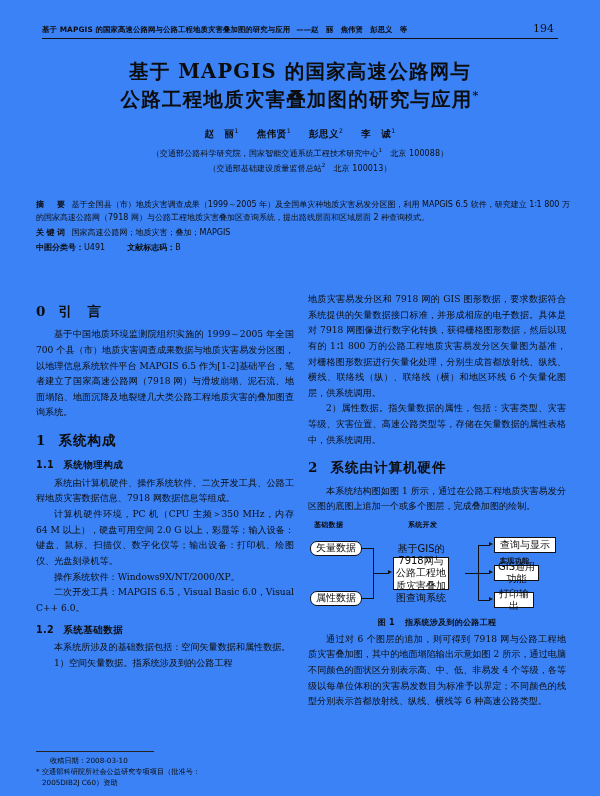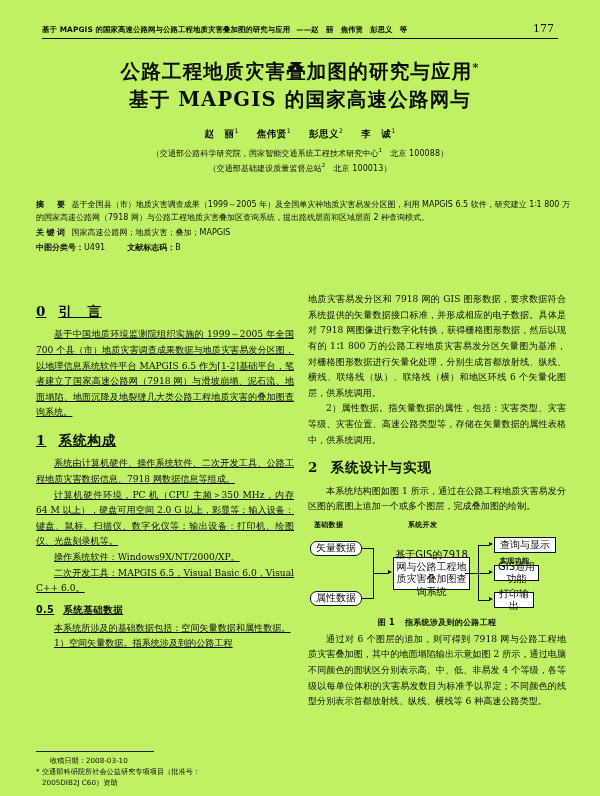--- a/index.html
+++ b/index.html
@@ -14,21 +14,21 @@
     color: #0d0d0d;
     overflow: hidden;
     position: relative;
   }
   .page {
     position: relative;
     width: 600px;
     height: 796px;
     box-sizing: border-box;
     padding: 6px;
-    background: #bef264;
+    background: #3b82f6;
   }
 
   
   .runhead {
     position: absolute;
     top: 22px;
     left: 42px;
     right: 42px;
     display: flex;
     align-items: flex-end;
@@ -127,21 +127,21 @@
   }
   .col {
     position: absolute;
     top: 0;
     width: 258px;
     font-size: 9.1px;
     line-height: 1.72;
     text-align: justify;
     font-family: "DejaVu Serif", "Liberation Serif", serif;
   }
-  .col-left { left: 0; text-decoration: underline; }
+  .col-left { left: 0; }
   .col-right { left: 272px; }
 
   h2.sec {
     font-size: 13.5px;
     font-weight: bold;
     letter-spacing: 1px;
     margin: 8px 0 4px 0;
     font-family: "DejaVu Serif", "Liberation Serif", serif;
   }
   h2.sec .num { margin-right: 12px; }
@@ -234,28 +234,28 @@
 </head>
 <body>
 
 <div class="page">
 
   <div class="runhead">
     <div style="display:flex; align-items:flex-end; gap:6px;">
       <span class="runhead-left">基于 MAPGIS 的国家高速公路网与公路工程地质灾害叠加图的研究与应用</span>
       <span class="runhead-authors">——赵　丽　焦伟贤　彭思义　等</span>
     </div>
-    <span class="runhead-page">177</span>
+    <span class="runhead-page">194</span>
   </div>
 
   <div class="titleblock">
+    <div class="title-line">基于 MAPGIS 的国家高速公路网与</div>
     <div class="title-line">
       <span>公路工程地质灾害叠加图的研究与应用</span><span class="title-star">*</span>
     </div>
-    <div class="title-line">基于 MAPGIS 的国家高速公路网与</div>
 
     <div class="authors">
       <span class="au"><span>赵　丽</span><sup>1</sup></span>
       <span class="au"><span>焦伟贤</span><sup>1</sup></span>
       <span class="au"><span>彭思义</span><sup>2</sup></span>
       <span class="au"><span>李　诚</span><sup>1</sup></span>
     </div>
 
     <div class="affil">
       <span>（交通部公路科学研究院，国家智能交通系统工程技术研究中心</span><sup>1</sup>&nbsp;&nbsp;&nbsp;<span>北京 100088）</span>
@@ -283,59 +283,62 @@
 
       <h2 class="sec">
         <span class="num">0</span><span>引　言</span>
       </h2>
       <p class="para">基于中国地质环境监测院组织实施的 1999～2005 年全国 700 个县（市）地质灾害调查成果数据与地质灾害易发分区图，以地理信息系统软件平台 MAPGIS 6.5 作为[1-2]基础平台，笔者建立了国家高速公路网（7918 网）与滑坡崩塌、泥石流、地面塌陷、地面沉降及地裂缝几大类公路工程地质灾害的叠加图查询系统。</p>
 
       <h2 class="sec">
         <span class="num">1</span><span>系统构成</span>
       </h2>
 
+      <h3 class="sub">
+        <span class="num">1.1</span><span>系统物理构成</span>
+      </h3>
       <p class="para">系统由计算机硬件、操作系统软件、二次开发工具、公路工程地质灾害数据信息、7918 网数据信息等组成。</p>
       <p class="para">计算机硬件环境，PC 机（CPU 主频＞350 MHz，内存 64 M 以上），硬盘可用空间 2.0 G 以上，彩显等；输入设备：键盘、鼠标、扫描仪、数字化仪等；输出设备：打印机、绘图仪、光盘刻录机等。</p>
       <p class="para">操作系统软件：Windows9X/NT/2000/XP。</p>
       <p class="para">二次开发工具：MAPGIS 6.5，Visual Basic 6.0，Visual C++ 6.0。</p>
 
       <h3 class="sub">
-        <span class="num">0.5</span><span>系统基础数据</span>
+        <span class="num">1.2</span><span>系统基础数据</span>
       </h3>
       <p class="para">本系统所涉及的基础数据包括：空间矢量数据和属性数据。</p>
       <p class="para">1）空间矢量数据。指系统涉及到的公路工程</p>
     </div>
 
     <div class="col col-right">
 
       <p class="para cont">地质灾害易发分区和 7918 网的 GIS 图形数据，要求数据符合系统提供的矢量数据接口标准，并形成相应的电子数据。具体是对 7918 网图像进行数字化转换，获得栅格图形数据，然后以现有的 1∶1 800 万的公路工程地质灾害易发分区矢量图为基准，对栅格图形数据进行矢量化处理，分别生成首都放射线、纵线、横线、联络线（纵）、联络线（横）和地区环线 6 个矢量化图层，供系统调用。</p>
       <p class="para">2）属性数据。指矢量数据的属性，包括：灾害类型、灾害等级、灾害位置、高速公路类型等，存储在矢量数据的属性表格中，供系统调用。</p>
 
       <h2 class="sec">
-        <span class="num">2</span><span>系统设计与实现</span>
+        <span class="num">2</span><span>系统由计算机硬件</span>
       </h2>
       <p class="para">本系统结构图如图 1 所示，通过在公路工程地质灾害易发分区图的底图上追加一个或多个图层，完成叠加图的绘制。</p>
 
       <div class="figure">
         <div class="diagram">
 
           <div class="dg-head" style="left:6px; top:0;">基础数据</div>
           <div class="dg-head" style="left:100px; top:0;">系统开发</div>
           <div class="dg-head" style="left:192px; top:0;margin-top:36px;">实现功能</div>
 
           <div class="dg-box round" style="left:2px; top:22px; width:52px; height:15px;">矢量数据</div>
           <div class="dg-box round" style="left:2px; top:72px; width:52px; height:15px;">属性数据</div>
 
           <div class="dg-line" style="left:54px; top:29px; width:12px; height:1.1px;"></div>
           <div class="dg-line" style="left:54px; top:79px; width:12px; height:1.1px;"></div>
           <div class="dg-line" style="left:65px; top:29px; width:1.1px; height:51px;"></div>
           <div class="dg-line" style="left:65px; top:54px; width:16px; height:1.1px;"></div>
           <div class="dg-arrow" style="left:80px; top:51.5px;"></div>
 
-          <div class="dg-box" style="left:85px; top:38px; width:77px; height:33px;">基于GIS的7918网与公路工程地质灾害叠加图查询系统</div>
+          <div class="dg-box" style="left:85px; top:38px; width:56px; height:33px;">基于GIS的7918网与公路工程地质灾害叠加图查询系统</div>
 
           <div class="dg-line" style="left:157px; top:54px; width:14px; height:1.1px;"></div>
           <div class="dg-line" style="left:170px; top:26px; width:1.1px; height:56px;"></div>
 
           <div class="dg-line" style="left:170px; top:26px; width:12px; height:1.1px;"></div>
           <div class="dg-arrow" style="left:181px; top:23.5px;"></div>
           <div class="dg-line" style="left:170px; top:54px; width:12px; height:1.1px;"></div>
           <div class="dg-arrow" style="left:181px; top:51.5px;"></div>
           <div class="dg-line" style="left:170px; top:81px; width:12px; height:1.1px;"></div>
           <div class="dg-arrow" style="left:181px; top:78.5px;"></div>

